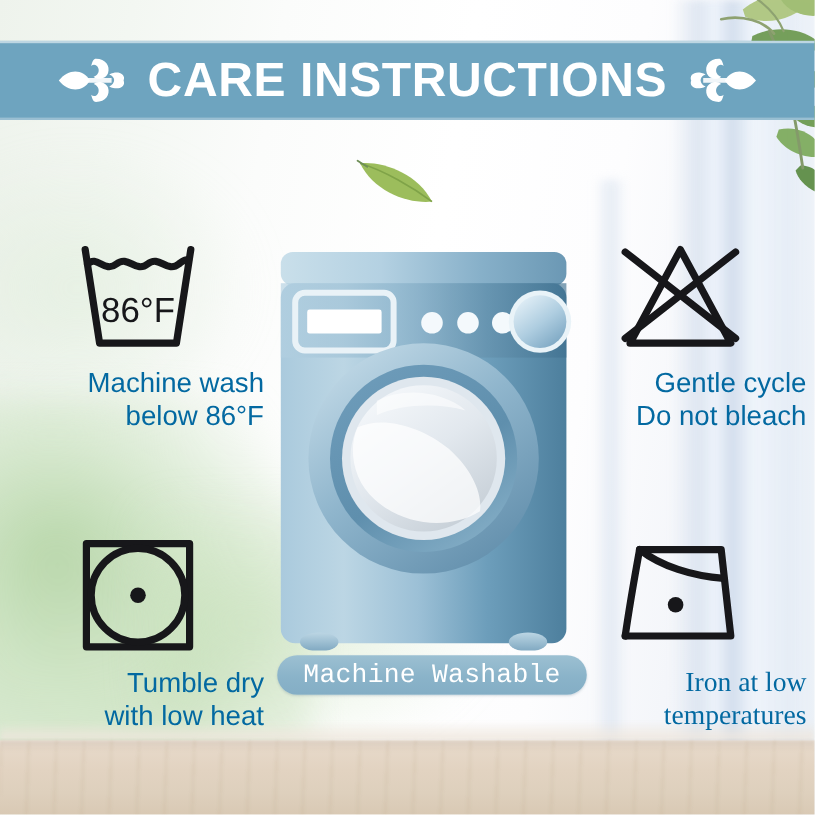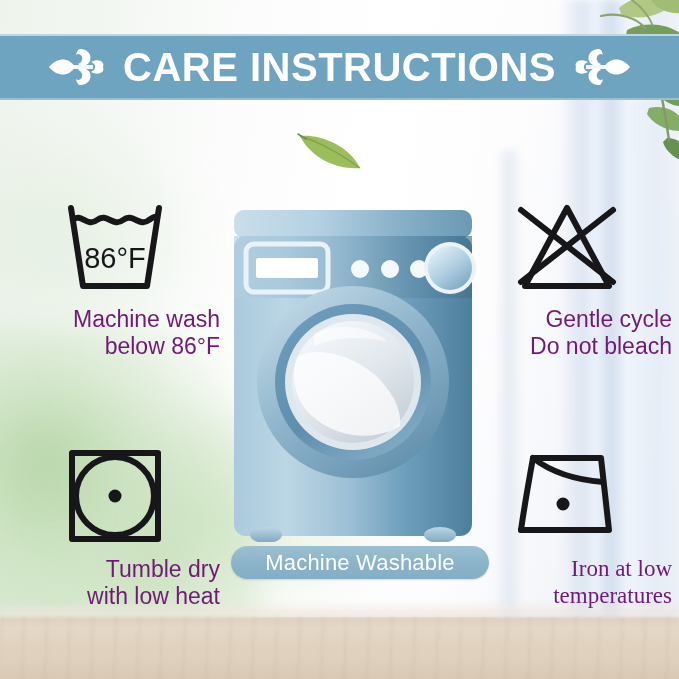--- a/index.html
+++ b/index.html
@@ -132,21 +132,21 @@
   .orn svg { width: 100%; height: 100%; display: block; }
 
   
   .care-item { position: absolute; width: 210px; text-align: right; }
   .care-item .sym { width: 120px; height: 104px; margin: 0 auto; }
   .care-item .sym svg { width: 100%; height: 100%; display: block; }
   .care-label {
     margin-top: 6px;
     font-size: 23px;
     line-height: 1.17;
-    color: #701a75;
+    color: #0369a1;
     font-weight: 400;
     white-space: pre-line;
   }
 
   #item-wash   { left: 10px;  top: 196px; }
   #item-bleach { left: 462px; top: 196px; }
   #item-dry    { left: 10px;  top: 446px; }
   #item-iron   { left: 462px; top: 446px; font-family: Liberation Serif, serif; }
 
   
@@ -163,20 +163,21 @@
     display: flex; align-items: center; justify-content: center;
     box-shadow: 0 1px 2px rgba(90,120,140,.25);
   }
   .badge-text {
     color: #ffffff;
     font-size: 22px;
     font-weight: 400;
     line-height: 1;
     letter-spacing: .2px;
     white-space: nowrap;
+    font-family: Liberation Mono, monospace;
   }
 </style>
 </head>
 <body>
 
 <div id="stage">
 
   <div class="bg-base"></div>
   <div class="bg-green-topleft"></div>
   <div class="bg-green-left"></div>

